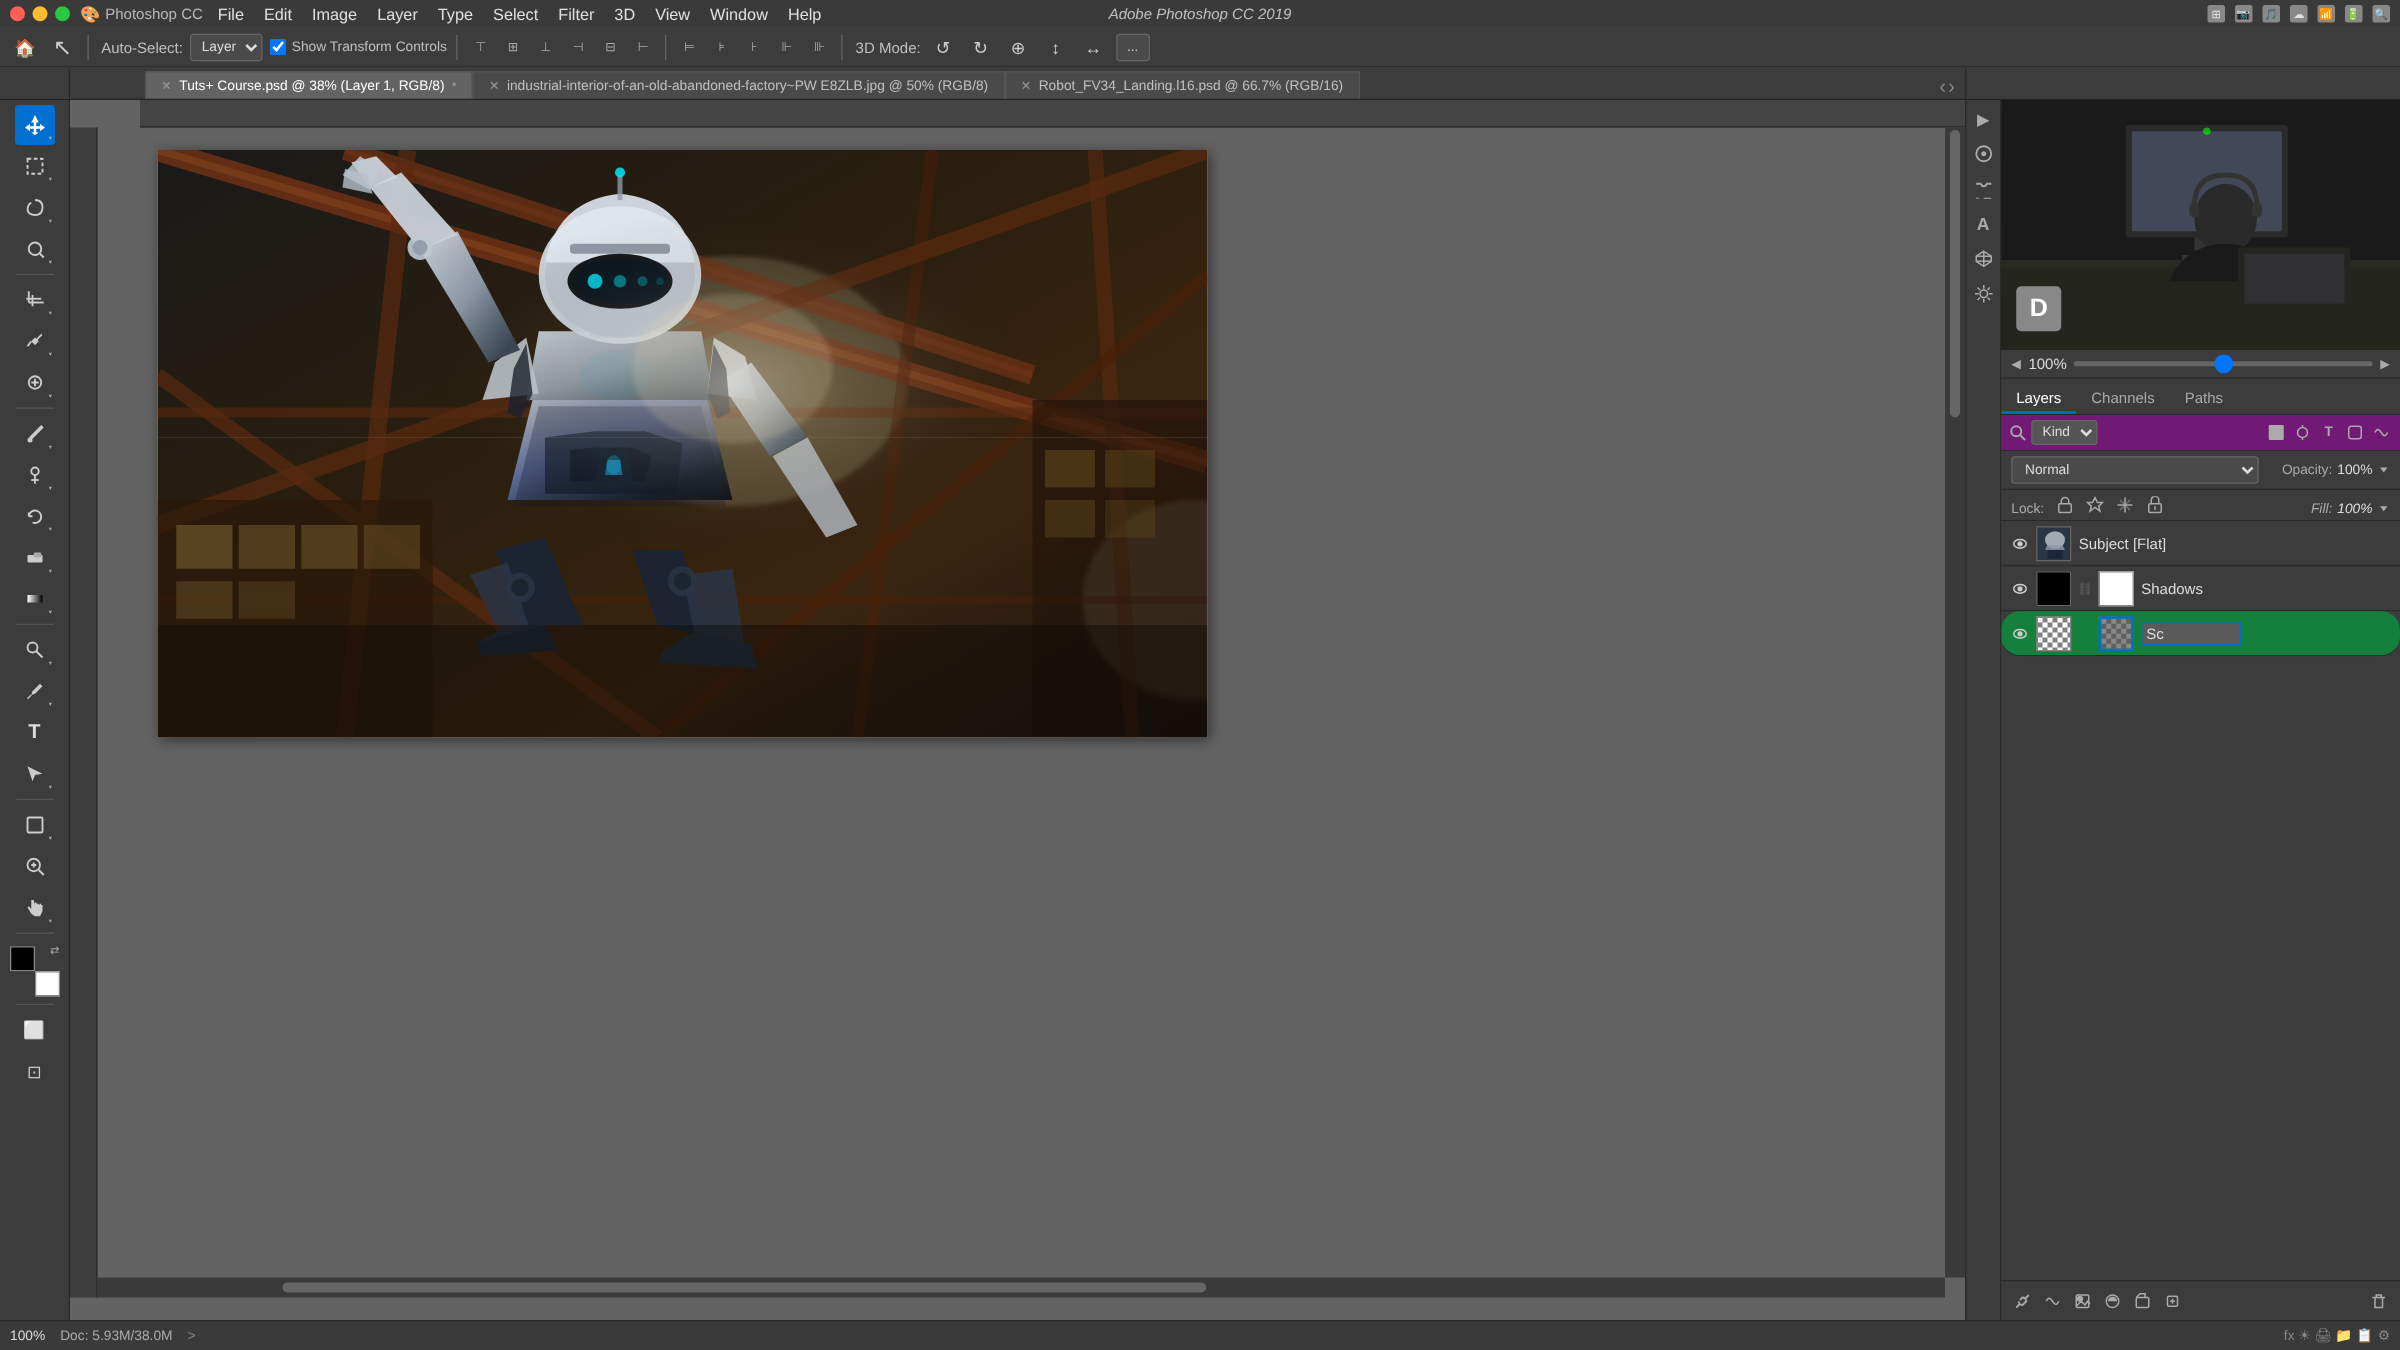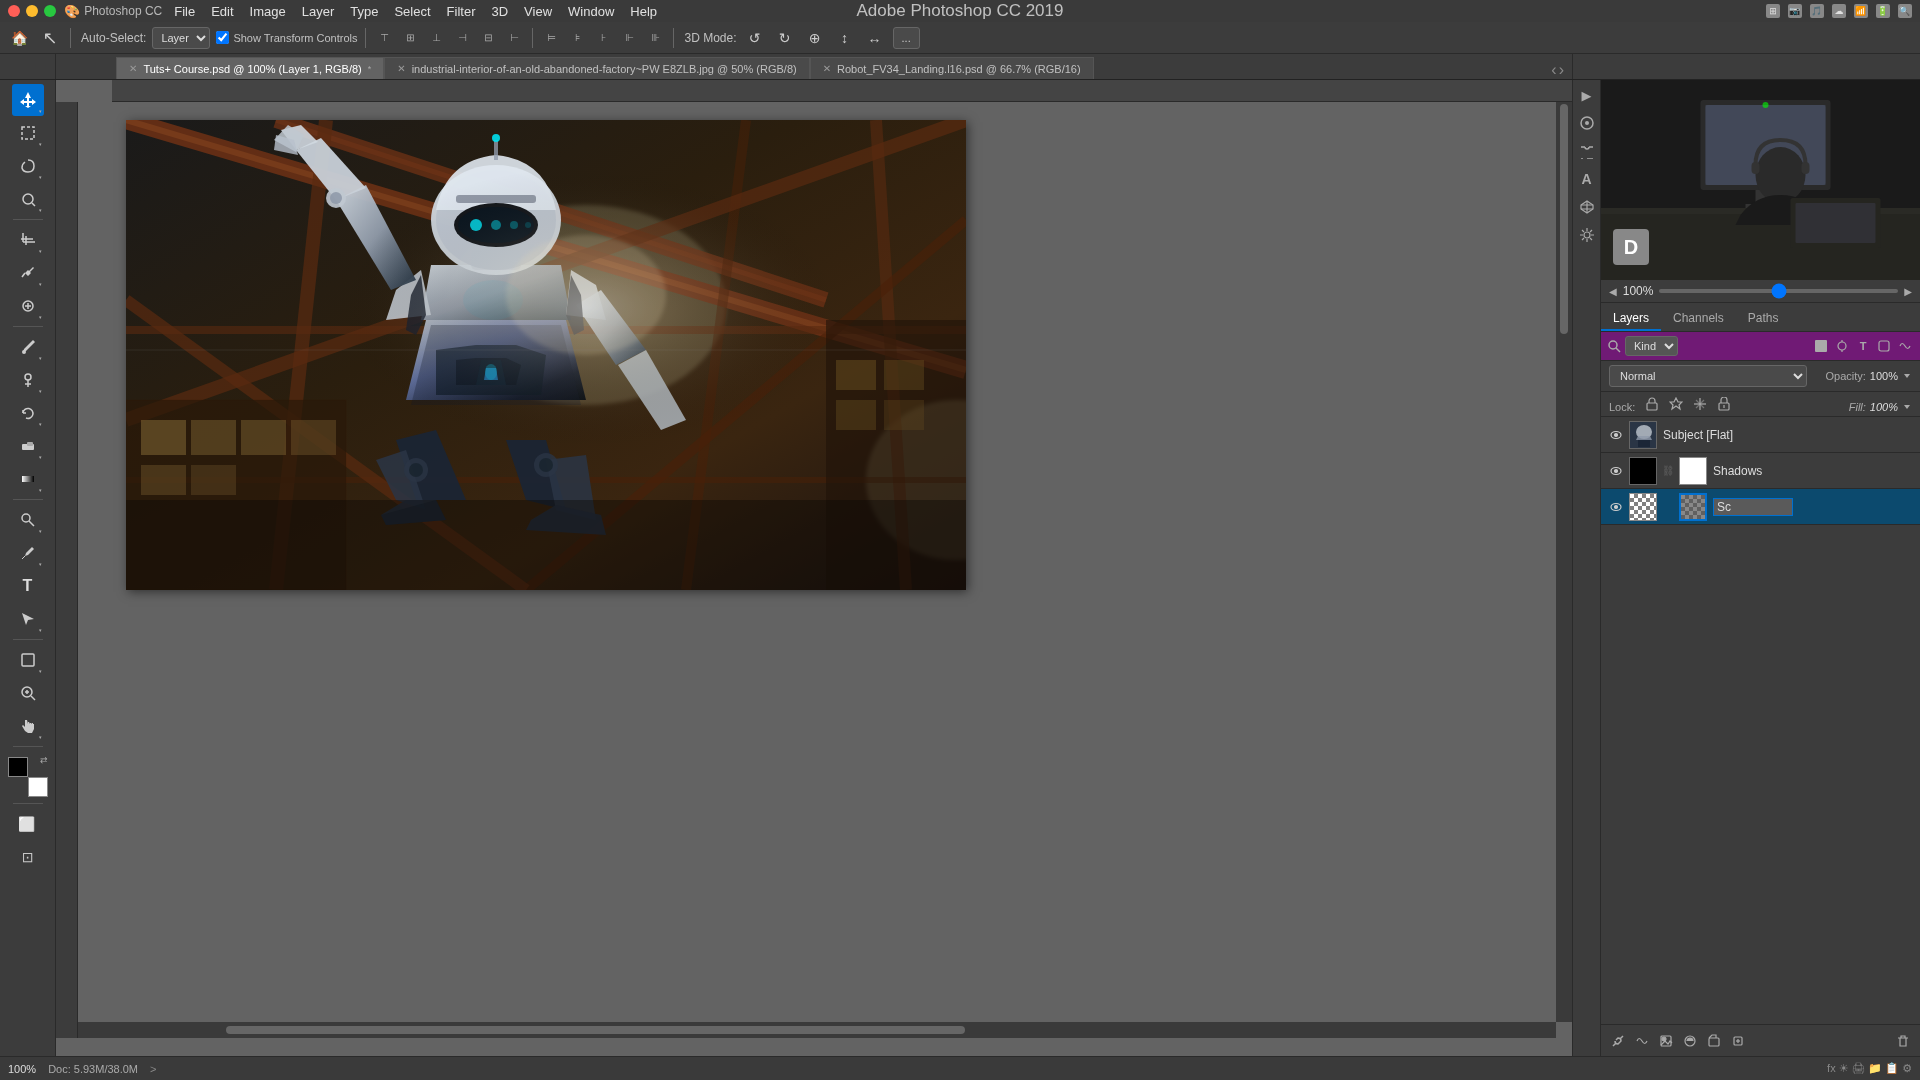--- a/index.html
+++ b/index.html
@@ -47,22 +47,23 @@
       gap: 16px;
       margin-left: 12px;
       font-size: 13px;
       color: #e0e0e0;
     }
     .mac-menu span { cursor: pointer; }
     .mac-title {
       position: absolute;
       left: 50%;
       transform: translateX(-50%);
-      font-size: 17px;
+      font-size: 12px;
       color: #c0c0c0;
+      font-style: italic;
     }
     .mac-titlebar-right {
       margin-left: auto;
       display: flex;
       gap: 8px;
       align-items: center;
     }
     .mac-sys-icon {
       width: 14px; height: 14px;
       background: #888;
@@ -465,21 +466,21 @@
     }
     .layer-item {
       display: flex;
       align-items: center;
       height: 36px;
       padding: 0 8px;
       gap: 6px;
       border-bottom: 1px solid #2a2a2a;
       cursor: pointer;
     }
-    .layer-item.selected { background: #0c4a6e; }
+    .layer-item.selected { background: #15803d; border-radius: 15px; }
     .layer-vis {
       width: 14px; height: 14px;
       display: flex; align-items: center; justify-content: center;
       font-size: 12px;
       cursor: pointer;
       color: #ccc;
       flex-shrink: 0;
     }
     .layer-thumb {
       width: 28px; height: 28px;
@@ -642,21 +643,21 @@
   <button class="mode-btn">
     <span>...</span>
   </button>
 </div>
 
 <div style="display:flex; height:26px; background:#3c3c3c; border-bottom:1px solid #222;">
   <div style="width:56px; background:#3c3c3c; border-right:1px solid #2a2a2a; flex-shrink:0;"></div>
   <div id="doc-tabs" style="display:flex; align-items:flex-end; flex:1; overflow:hidden;">
     <div class="doc-tab active">
       <span class="close-x">✕</span>
-      <span style="font-size:11px;">Tuts+ Course.psd @ 100% (Layer 1, RGB/8)</span>
+      <span style="font-size:11px;">Tuts+ Course.psd @ 38% (Layer 1, RGB/8)</span>
       <span class="modified">*</span>
     </div>
     <div class="doc-tab">
       <span class="close-x">✕</span>
       <span style="font-size:11px;">industrial-interior-of-an-old-abandoned-factory~PW E8ZLB.jpg @ 50% (RGB/8)</span>
     </div>
     <div class="doc-tab">
       <span class="close-x">✕</span>
       <span style="font-size:11px;">Robot_FV34_Landing.l16.psd @ 66.7% (RGB/16)</span>
     </div>

